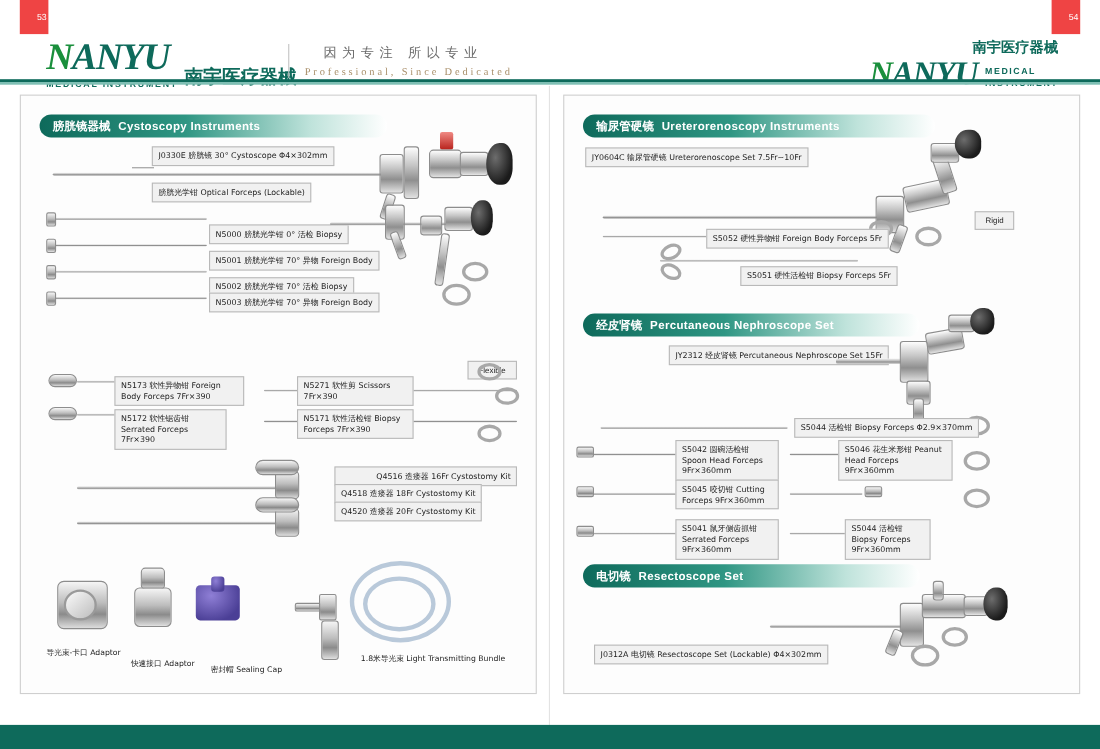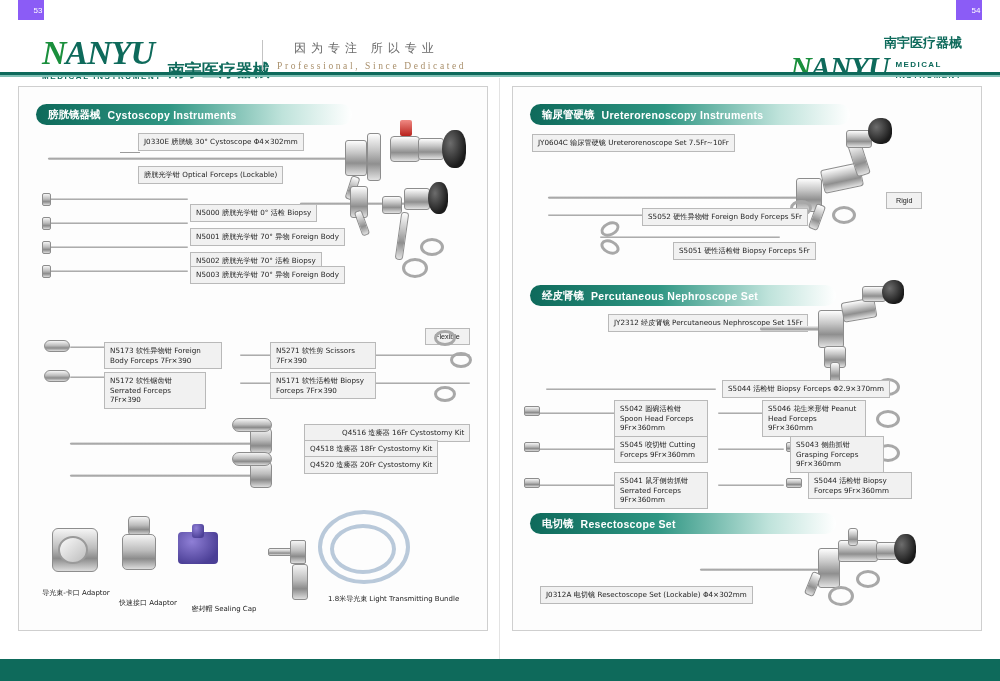--- a/index.html
+++ b/index.html
@@ -162,22 +162,22 @@
   .rigid-box {
     position: absolute; border: 1px solid #b9b9b9; background: #f1f1f1;
     font-size: 7.2px; padding: 3px 9px; color: #1d1d1d;
   }
   
   .footer {
     position: absolute; left: 0; bottom: 0; width: 1000px; height: 22px;
     background: #0e6a5b;
   }
   .pg {
-    position: absolute; top: 0; width: 26px; height: 20px;
-    background: #8b5cf6; color: #ffffff; font-size: 8px;
+    position: absolute; top: 0; width: 26px; height: 31px;
+    background: #ef4444; color: #ffffff; font-size: 8px;
     display: flex; align-items: center; justify-content: center; padding-left: 14px;
   }
   .pg-l { left: 18px; }
   .pg-r { right: 18px; }
   .furl {
     position: absolute; top: 0; height: 22px; display: flex; align-items: center;
     color: #ffffff; font-size: 8px; letter-spacing: .4px;
   }
   .furl-l { left: 52px; }
   .furl-r { right: 52px; }
@@ -383,27 +383,24 @@
 
   <div class="lbl multi" style="left:614px; top:400px; width:94px;"><span>S5042 圆碗活检钳
 Spoon Head Forceps
 9Fr×360mm</span></div>
   <div class="lbl multi" style="left:762px; top:400px; width:104px;"><span>S5046 花生米形钳
 Peanut Head Forceps
 9Fr×360mm</span></div>
   <div class="lbl multi" style="left:614px; top:436px; width:94px;"><span>S5045 咬切钳
 Cutting Forceps
 9Fr×360mm</span></div>
-  <div class="lbl multi" style="left:790px; top:436px; width:94px;"><span>S5043 侧曲抓钳
-Grasping Forceps
-9Fr×360mm</span></div>
   <div class="lbl multi" style="left:614px; top:472px; width:94px;"><span>S5041 鼠牙侧齿抓钳
 Serrated Forceps
 9Fr×360mm</span></div>
-  <div class="lbl multi" style="left:808px; top:472px; width:104px;"><span>S5044 活检钳
+  <div class="lbl multi" style="left:768px; top:472px; width:78px;"><span>S5044 活检钳
 Biopsy Forceps
 9Fr×360mm</span></div>
 
   <div class="banner" style="left:530px; top:513px; width:306px;">
     <span class="banner-cn">电切镜</span>
     <span class="banner-en">Resectoscope Set</span>
   </div>
 
   <div class="shaft" style="left:700px; top:568px; width:120px;"></div>
   <div class="metal-body" style="left:818px; top:548px; width:22px; height:40px;"></div>

